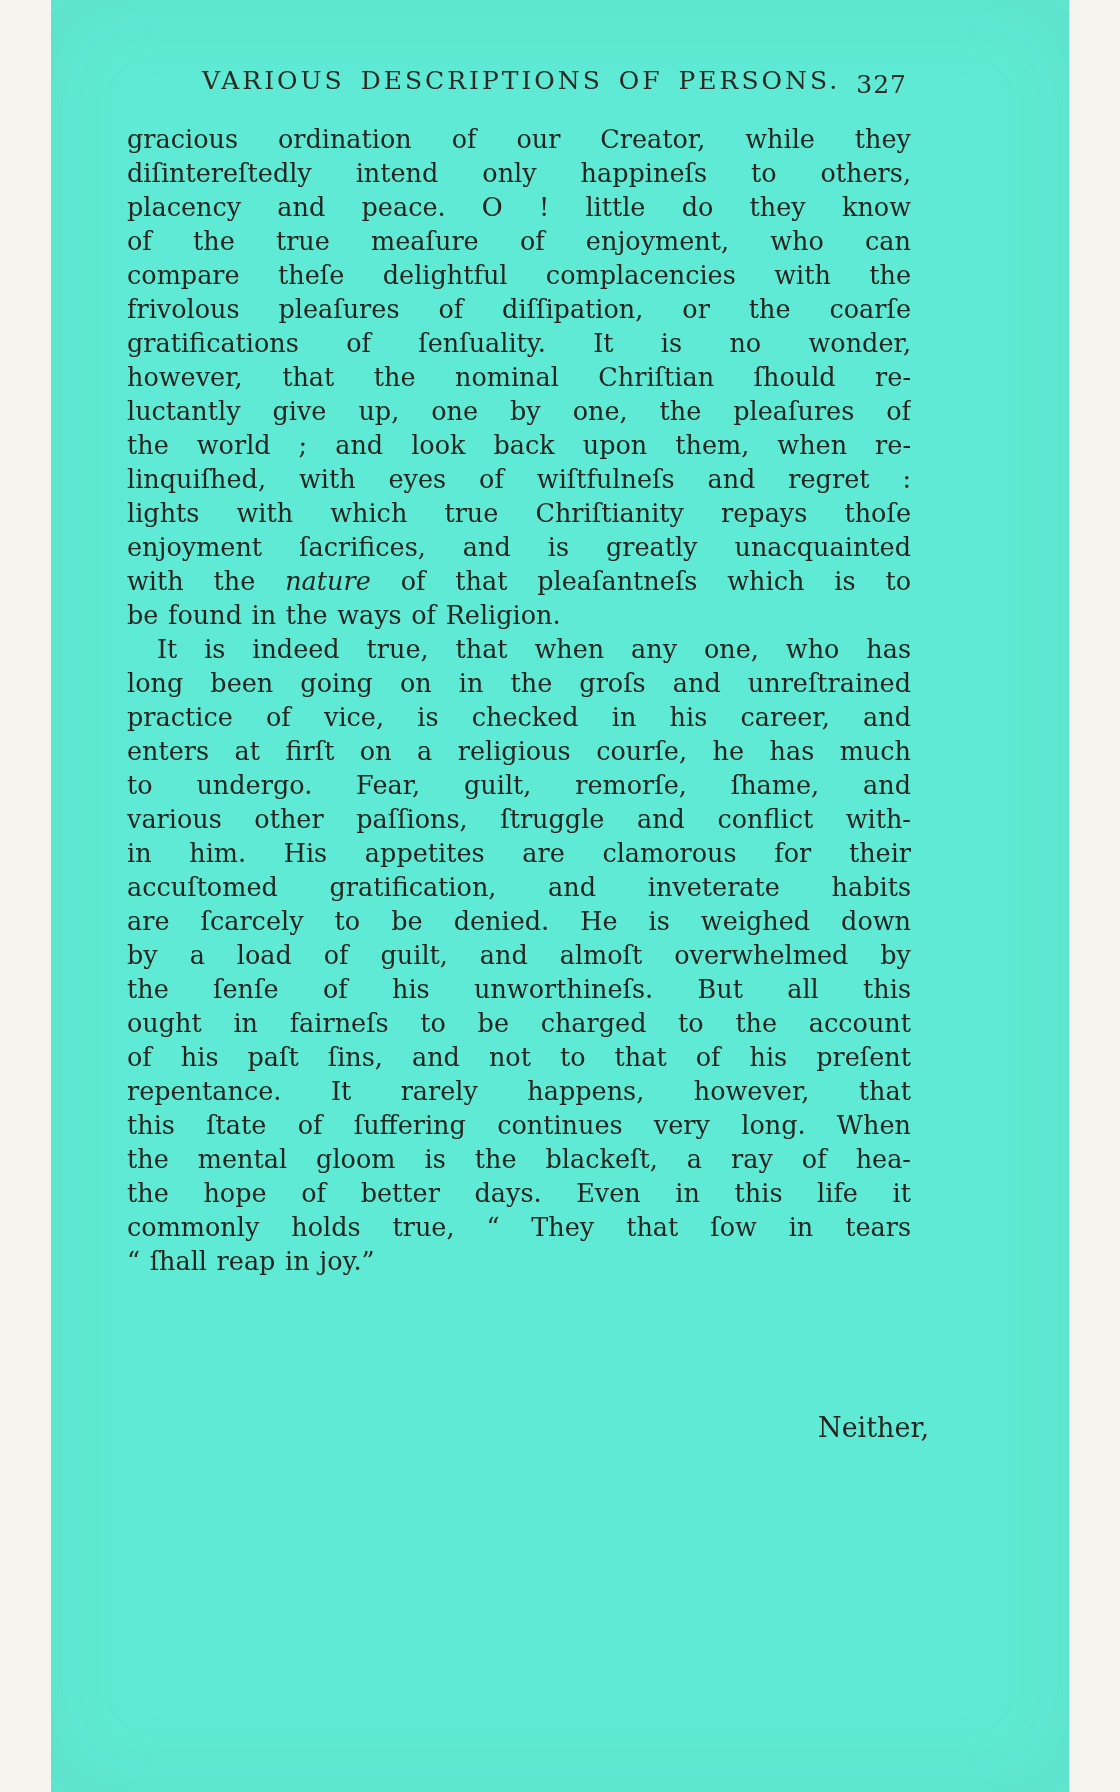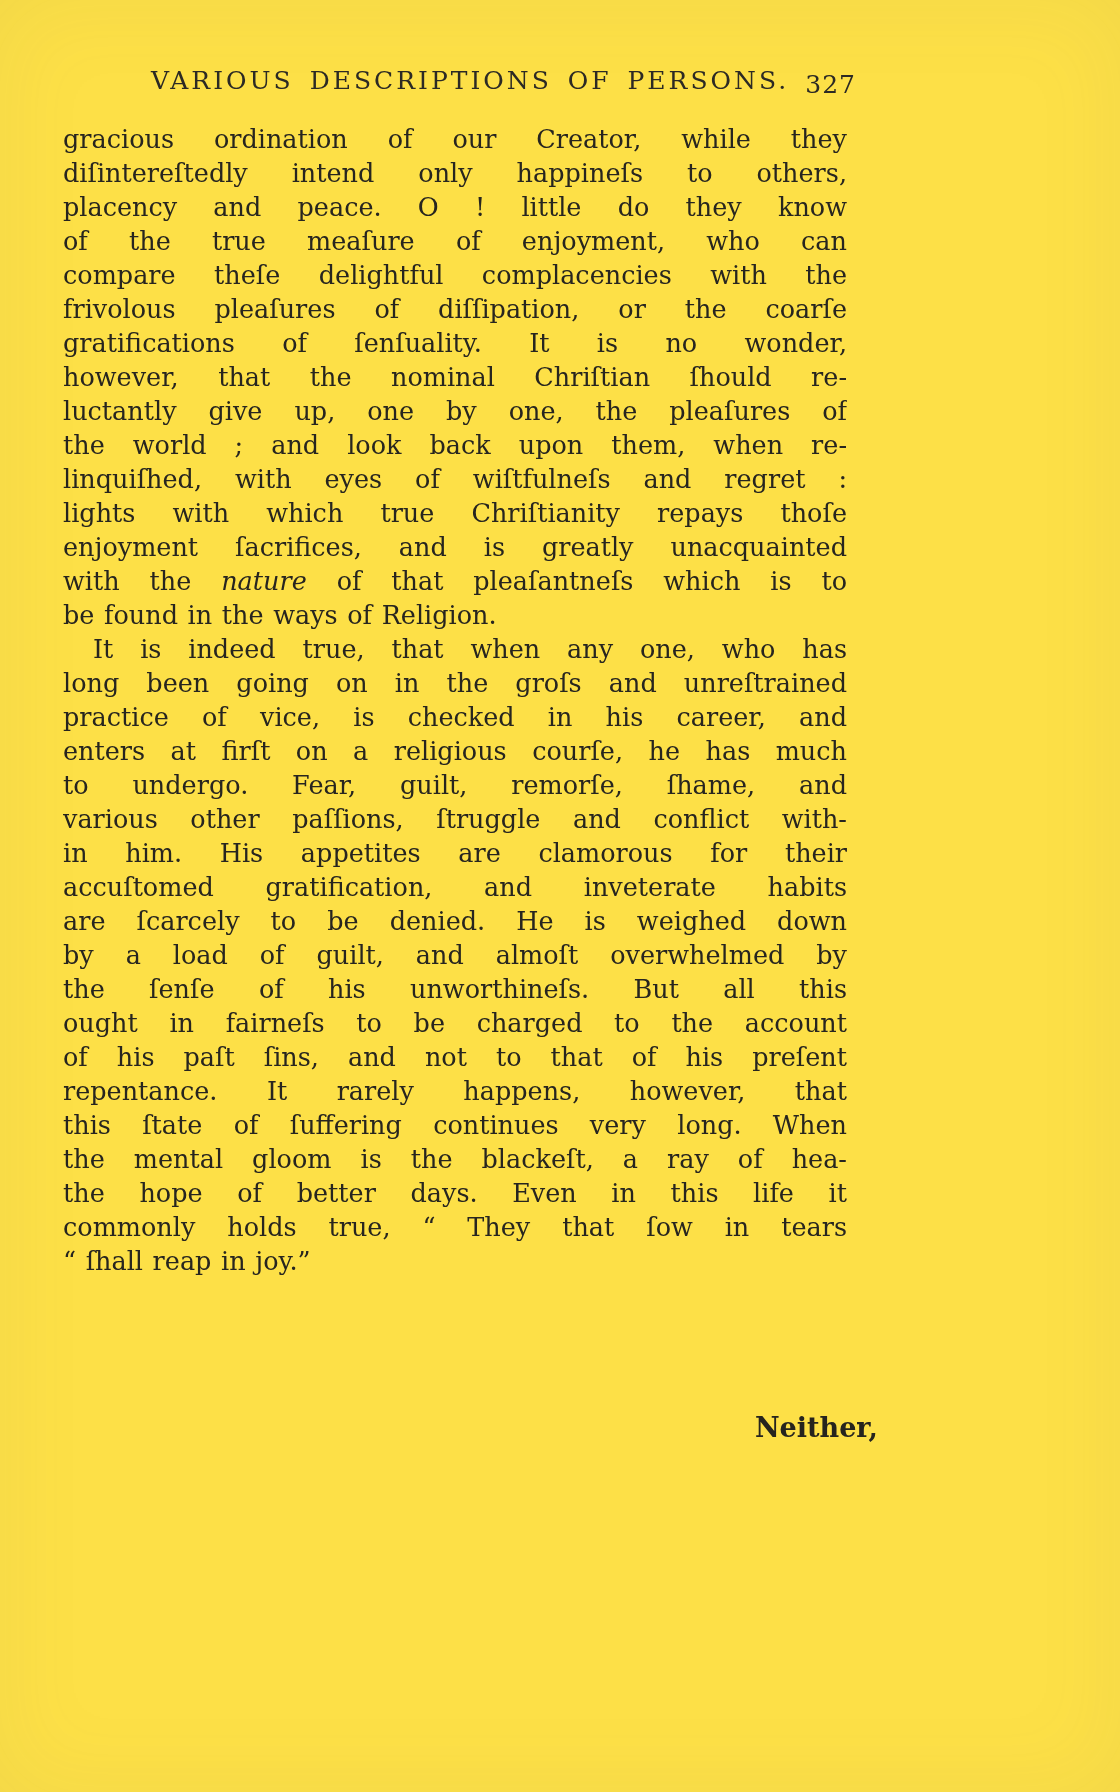--- a/index.html
+++ b/index.html
@@ -2,24 +2,24 @@
 <html><head>
 <meta charset="utf-8">
 <style>
   html, body {
     margin: 0;
     padding: 0;
     background: #f6f4ef;
   }
   .page {
     position: relative;
-    width: 1120px;
+    width: 1018px;
     height: 1792px;
     margin: 0 auto;
-    background: #fde047;
+    background: #5eead4;
     color: #27251f;
     font-family: "DejaVu Serif", "Liberation Serif", serif;
     overflow: hidden;
   }
   
   .page::after {
     content: "";
     position: absolute;
     inset: 0;
     pointer-events: none;
@@ -39,21 +39,21 @@
   .page-number {
     position: absolute;
     top: 4px;
     right: 6px;
     letter-spacing: 1px;
     font-size: 25px;
   }
   .text-block {
     position: absolute;
     top: 122px;
-    left: 63px;
+    left: 76px;
     width: 784px;
   }
   .line {
     font-size: 25.5px;
     line-height: 34px;
     height: 34px;
     text-align: justify;
     text-align-last: justify;
     text-justify: inter-word;
     word-spacing: 1.5px;
@@ -71,21 +71,20 @@
   }
   .catchword {
     position: absolute;
     top: 1408px;
     left: 78px;
     width: 800px;
     text-align: right;
     font-size: 27px;
     line-height: 40px;
     color: #26241e;
-    font-weight: bold;
   }
 </style>
 </head>
 <body>
 
 <div class="page">
 
   <div class="running-head">
     <span>VARIOUS DESCRIPTIONS OF PERSONS.</span>
     <span class="page-number">327</span>

